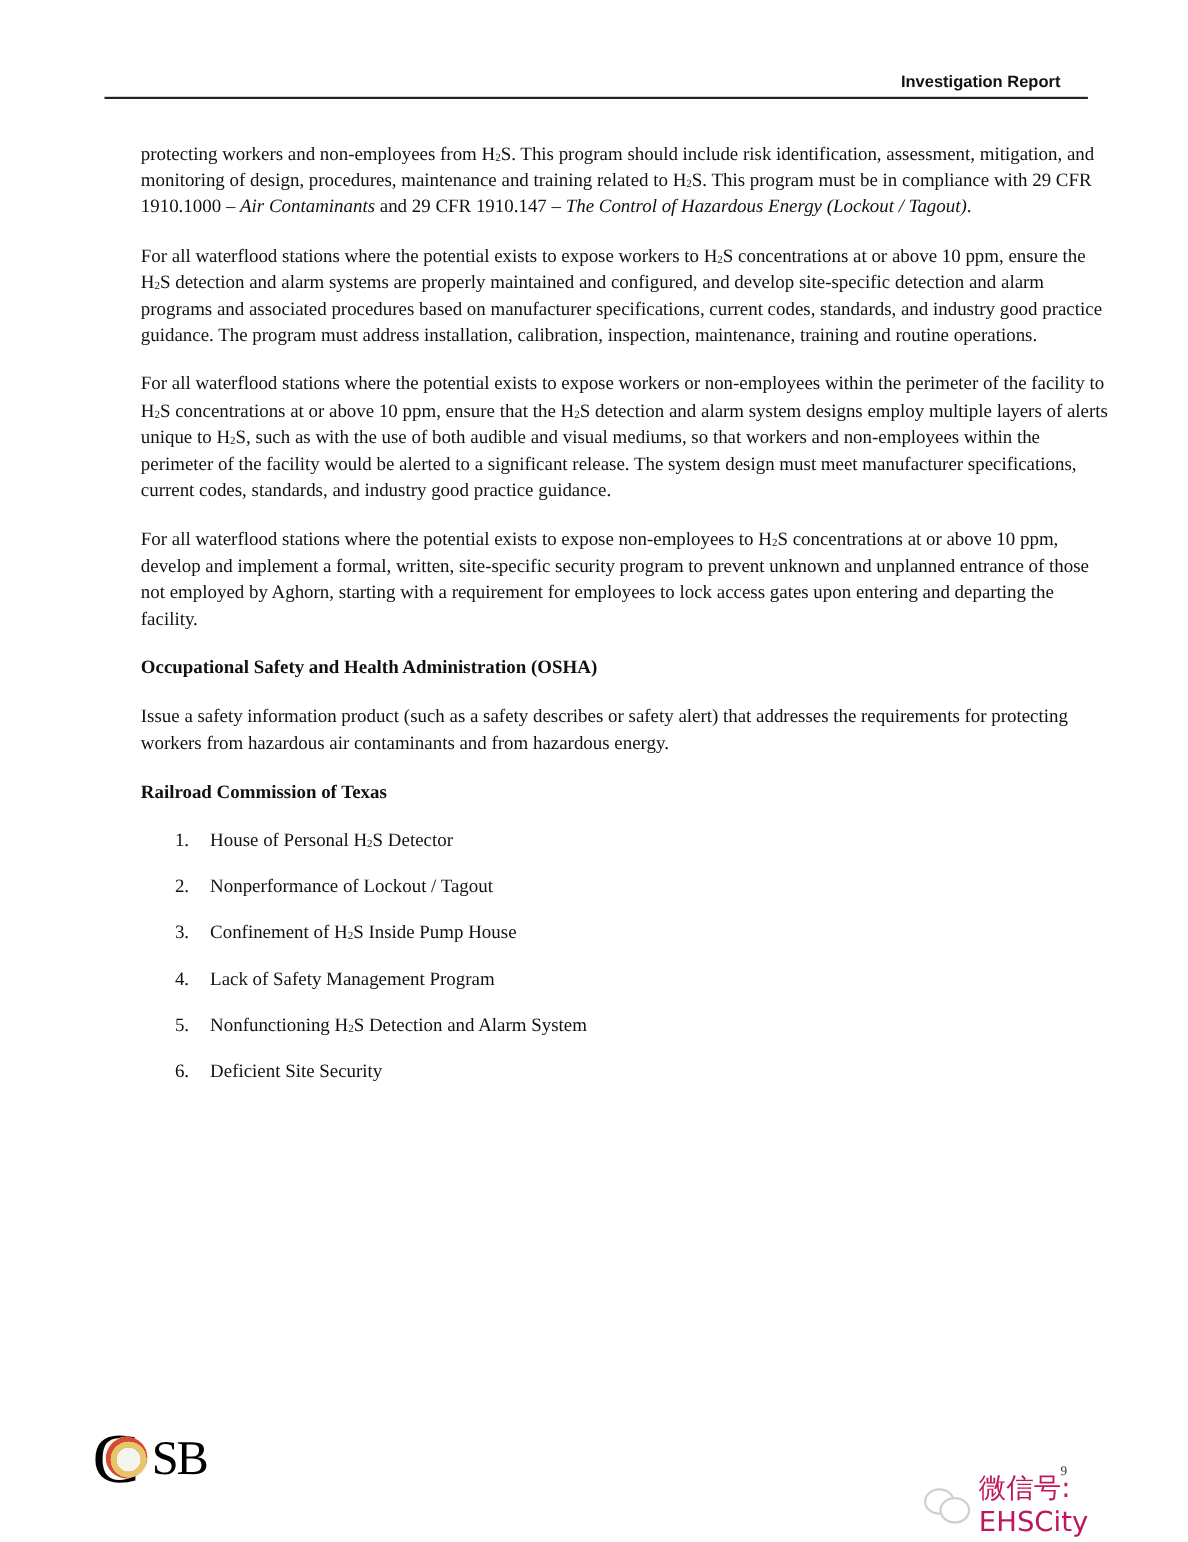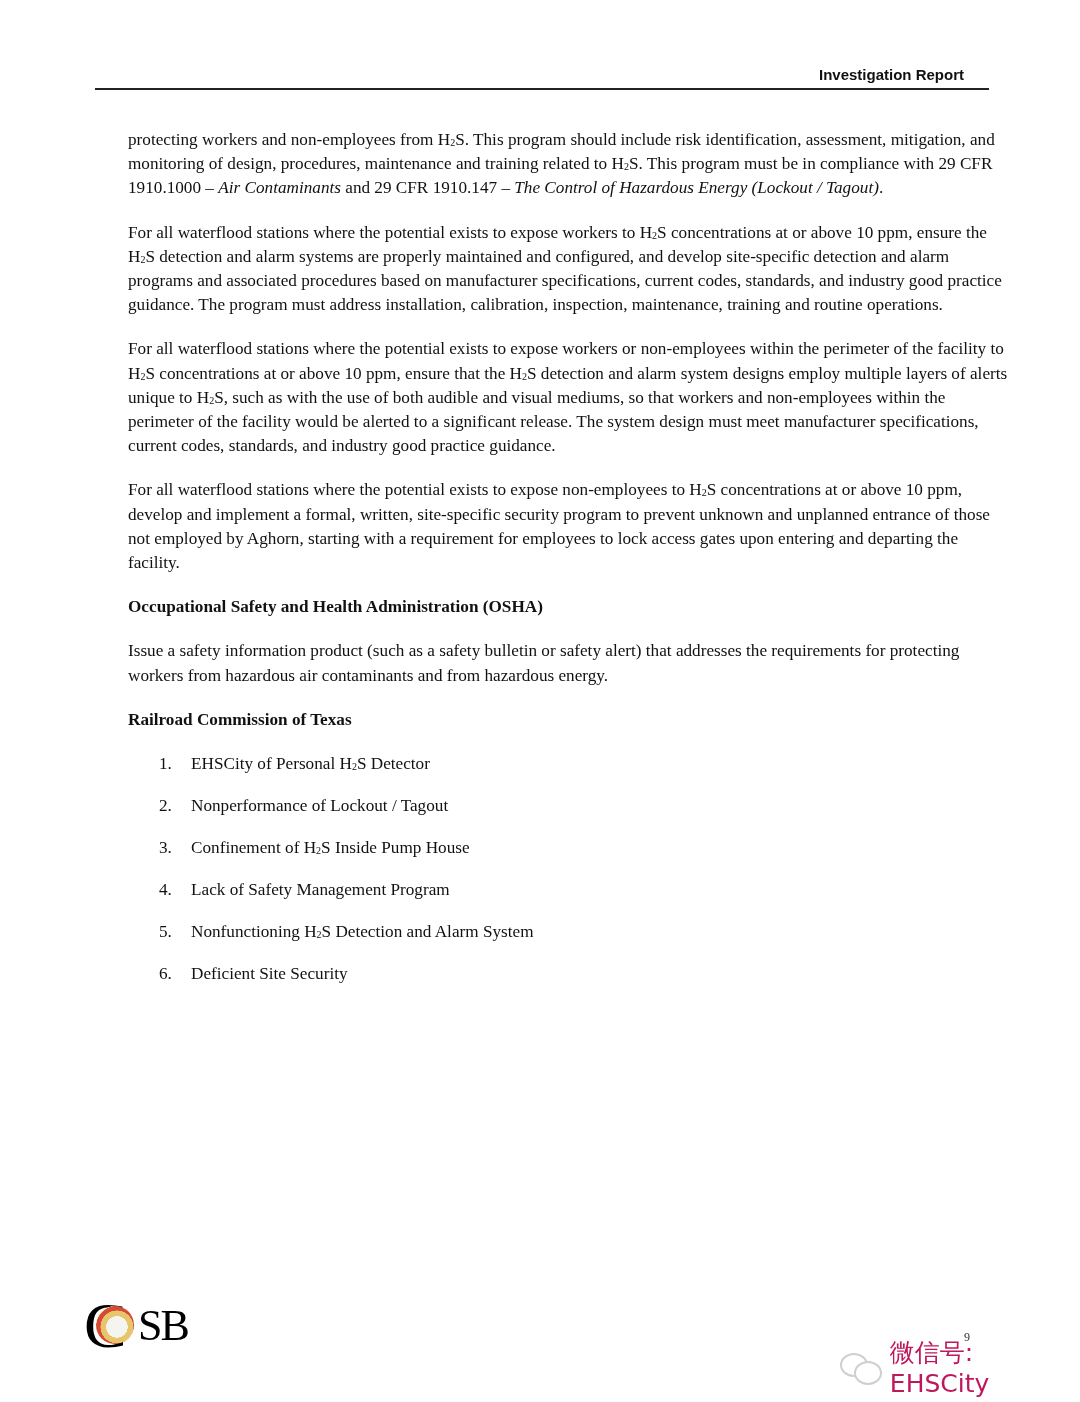--- a/index.html
+++ b/index.html
@@ -34,26 +34,26 @@
 
   <p class="para"><span>protecting workers and non-employees from H</span><sub class="chem">2</sub><span>S. This program should include risk identification, assessment, mitigation, and monitoring of design, procedures, maintenance and training related to H</span><sub class="chem">2</sub><span>S. This program must be in compliance with 29 CFR 1910.1000 – </span><i>Air Contaminants</i><span> and 29 CFR 1910.147 – </span><i>The Control of Hazardous Energy (Lockout / Tagout)</i><span>.</span></p>
 
   <p class="para"><span>For all waterflood stations where the potential exists to expose workers to H</span><sub class="chem">2</sub><span>S concentrations at or above 10 ppm, ensure the H</span><sub class="chem">2</sub><span>S detection and alarm systems are properly maintained and configured, and develop site-specific detection and alarm programs and associated procedures based on manufacturer specifications, current codes, standards, and industry good practice guidance.  The program must address installation, calibration, inspection, maintenance, training and routine operations.</span></p>
 
   <p class="para"><span>For all waterflood stations where the potential exists to expose workers or non-employees within the perimeter of the facility to H</span><sub class="chem">2</sub><span>S concentrations at or above 10 ppm, ensure that the H</span><sub class="chem">2</sub><span>S detection and alarm system designs employ multiple layers of alerts unique to H</span><sub class="chem">2</sub><span>S, such as with the use of both audible and visual mediums, so that workers and non-employees within the perimeter of the facility would be alerted to a significant release. The system design must meet manufacturer specifications, current codes, standards, and industry good practice guidance.</span></p>
 
   <p class="para"><span>For all waterflood stations where the potential exists to expose non-employees to H</span><sub class="chem">2</sub><span>S concentrations at or above 10 ppm, develop and implement a formal, written, site-specific security program to prevent unknown and unplanned entrance of those not employed by Aghorn, starting with a requirement for employees to lock access gates upon entering and departing the facility.</span></p>
 
   <p class="heading">Occupational Safety and Health Administration (OSHA)</p>
-  <p class="para">Issue a safety information product (such as a safety bulletin or safety alert) that addresses the requirements for protecting workers from hazardous air contaminants and from hazardous energy.</p>
+  <p class="para">Issue a safety information product (such as a safety describes or safety alert) that addresses the requirements for protecting workers from hazardous air contaminants and from hazardous energy.</p>
 
   <p class="heading">Railroad Commission of Texas</p>
 
   <ol class="list">
-    <li><span class="num">1.</span><span>EHSCity of Personal H</span><sub class="chem">2</sub><span>S Detector</span></li>
+    <li><span class="num">1.</span><span>House of Personal H</span><sub class="chem">2</sub><span>S Detector</span></li>
     <li><span class="num">2.</span><span>Nonperformance of Lockout / Tagout</span></li>
     <li><span class="num">3.</span><span>Confinement of H</span><sub class="chem">2</sub><span>S Inside Pump House</span></li>
     <li><span class="num">4.</span><span>Lack of Safety Management Program</span></li>
     <li><span class="num">5.</span><span>Nonfunctioning H</span><sub class="chem">2</sub><span>S Detection and Alarm System</span></li>
     <li><span class="num">6.</span><span>Deficient Site Security</span></li>
   </ol>
 </div>
 
 <div class="logo">
   <span class="logo-c">C</span>

